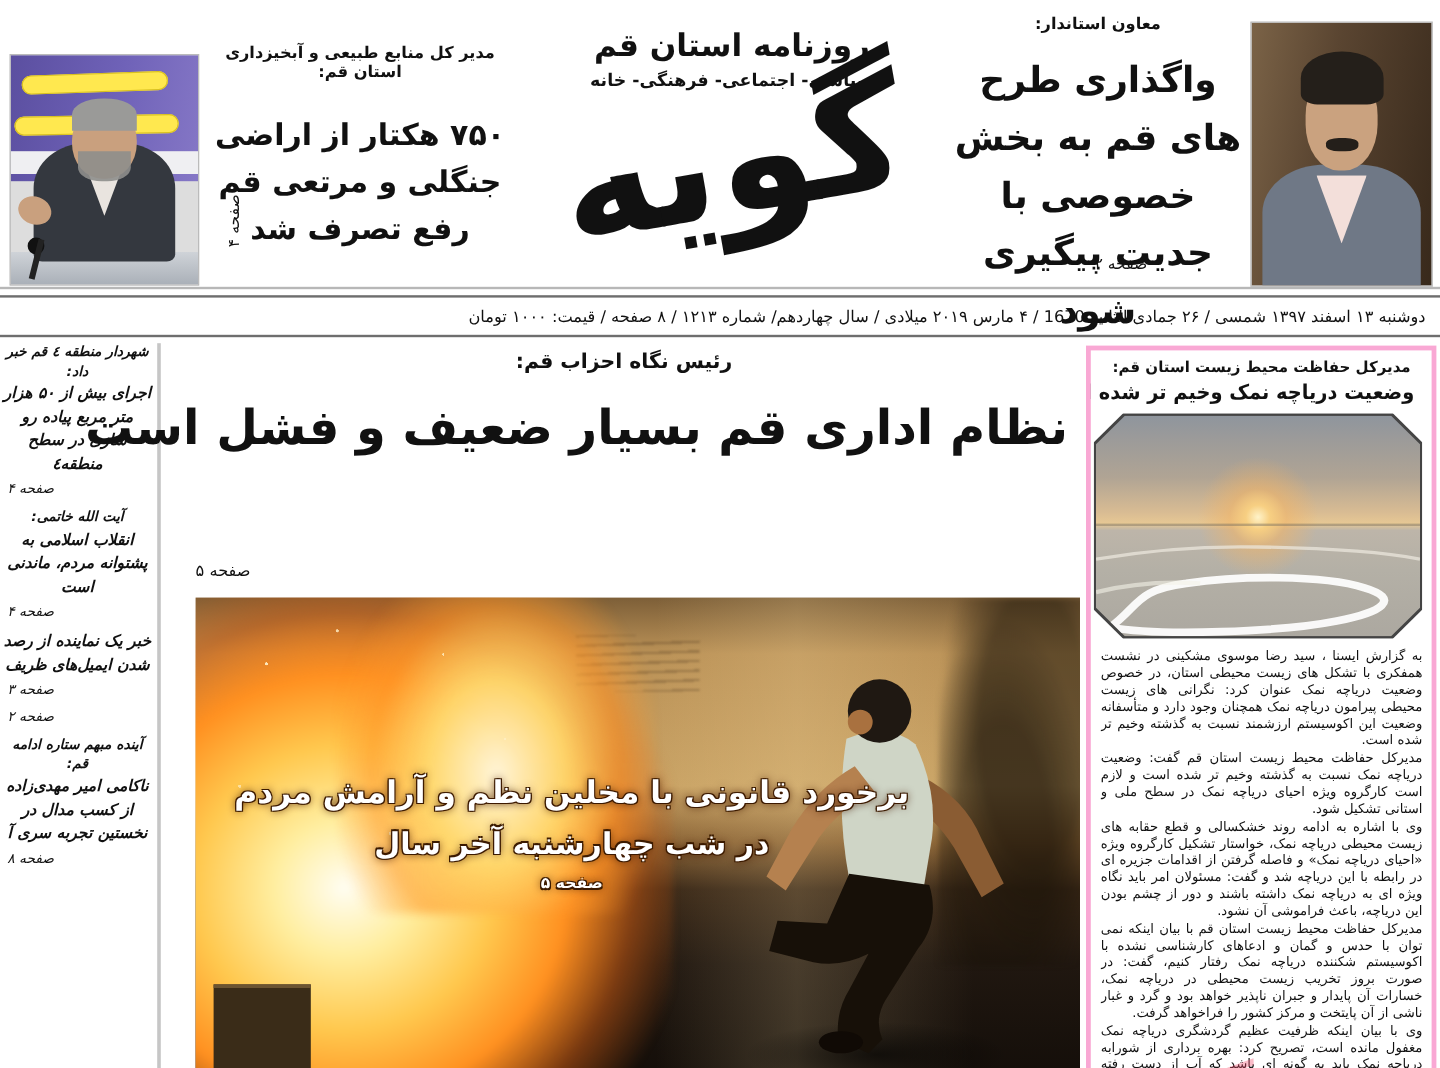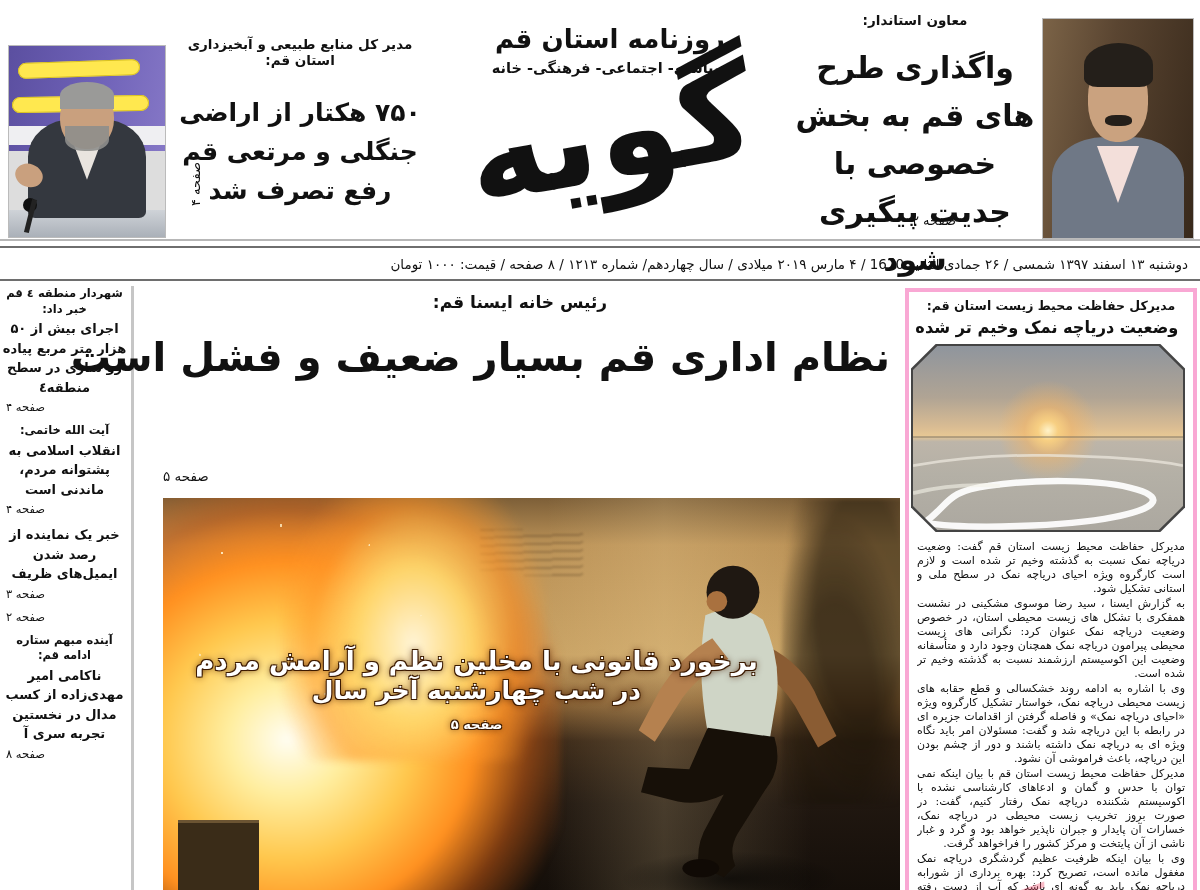--- a/index.html
+++ b/index.html
@@ -57,21 +57,21 @@
   .tr-mst{position:absolute;left:41%;top:44%;width:18%;height:5%;background:#241f1a;border-radius:40%;}
 
   
   #topband-rule{left:0;top:239px;width:1200px;height:2px;background:#b7b7b7;}
   #datebar{left:0;top:246px;width:1200px;height:35px;border-top:2px solid #6e6e6e;border-bottom:2px solid #6e6e6e;
            box-sizing:border-box;display:flex;align-items:center;justify-content:space-between;
            padding:0 12px;font-size:13.5px;}
 
   
   #sidebar{left:0;top:286px;width:129px;height:604px;overflow:hidden;padding:0 2px;box-sizing:border-box;}
-  .sb-item{margin-bottom:9px;}
+  .sb-item{margin-bottom:9px;font-style:italic;}
   .sb-kicker{font-weight:bold;font-size:11.5px;text-align:center;line-height:1.35;}
   .sb-headline{font-weight:bold;font-size:13px;text-align:center;line-height:1.5;margin-top:2px;}
   .sb-pageref{font-size:11.5px;text-align:left;padding-left:4px;margin-top:3px;}
   #sidebar-sep{left:131px;top:286px;width:3px;height:604px;background:#c6c6c6;}
 
   
   #main-kicker{left:240px;top:292px;width:560px;font-weight:bold;font-size:17px;text-align:center;}
   #main-headline{left:150px;top:334px;width:740px;font-weight:bold;font-size:40px;text-align:center;white-space:nowrap;}
   #main-pageref{left:163px;top:468px;font-size:13.5px;}
 
@@ -95,21 +95,21 @@
   .ph-tree{position:absolute;right:-2%;top:0;width:18%;height:78%;filter:blur(2px);
       background:radial-gradient(ellipse at 60% 35%,rgba(25,18,8,.55) 0 40%,transparent 70%),
                  radial-gradient(ellipse at 40% 68%,rgba(25,18,8,.45) 0 35%,transparent 65%);}
   .ph-crate{position:absolute;left:2%;bottom:0;width:11%;height:17%;background:#3a2c18;border-top:3px solid #6b5432;}
   .ph-shadow{position:absolute;right:8%;bottom:-4%;width:30%;height:14%;background:radial-gradient(ellipse,rgba(0,0,0,.6),transparent 70%);}
   #runner{position:absolute;right:4%;top:10%;height:88%;}
   .ph-overlay{position:absolute;left:20px;right:130px;top:148px;text-align:center;color:#fff;
       text-shadow:0 0 7px rgba(70,25,0,.95),1px 1px 0 #3a1c00,-1px 1px 0 #3a1c00,1px -1px 0 #3a1c00,-1px -1px 0 #3a1c00;}
   .ph-kicker{font-weight:bold;font-size:15px;}
   .ph-line1{font-weight:bold;font-size:26px;margin-top:0;white-space:nowrap;}
-  .ph-line2{font-weight:bold;font-size:25px;}
+  .ph-line2{font-weight:bold;font-size:25px;margin-top:12px;}
   .ph-pageref{font-weight:bold;font-size:13px;margin-top:12px;}
 
   
   #right-col{left:905px;top:288px;width:292px;height:660px;border:4px solid #f9a8d4;box-sizing:border-box;
              padding:6px 8px 0 8px;overflow:hidden;}
   .rc-kicker{font-weight:bold;font-size:12.5px;text-align:center;}
   .rc-headline{font-weight:bold;font-size:17px;text-align:center;margin-top:4px;white-space:nowrap;transform:scaleX(.95);transform-origin:center;}
   .rc-photo-outer{width:274px;height:188px;margin:7px auto 8px auto;background:#444;
       clip-path:polygon(9% 0%,91% 0%,100% 13%,100% 87%,91% 100%,9% 100%,0% 87%,0% 13%);position:relative;}
   .rc-photo{position:absolute;inset:2px;clip-path:polygon(9% 0%,91% 0%,100% 13%,100% 87%,91% 100%,9% 100%,0% 87%,0% 13%);
@@ -194,21 +194,21 @@
       <div class="sb-pageref">صفحه ۲</div>
     </div>
     <div class="sb-item">
       <div class="sb-kicker">آینده مبهم ستاره ادامه قم:</div>
       <div class="sb-headline">ناکامی امیر مهدی‌زاده از کسب مدال در نخستین تجربه سری آ</div>
       <div class="sb-pageref">صفحه ۸</div>
     </div>
   </div>
   <div class="abs" id="sidebar-sep"></div>
 
-  <div class="abs" id="main-kicker">رئیس خانه ایسنا قم:</div>
+  <div class="abs" id="main-kicker">رئیس نگاه احزاب قم:</div>
   <div class="abs" id="main-headline">نظام اداری قم بسیار ضعیف و فشل است</div>
   <div class="abs" id="main-pageref">صفحه ۵</div>
 
   <div class="abs" id="main-photo">
     <div class="ph-lightband"></div>
     <div class="ph-graffiti"></div>
     <div class="ph-fire1"></div>
     <div class="ph-fire2"></div>
     <div class="ph-sparks"></div>
     <div class="ph-tree"></div>
@@ -238,22 +238,22 @@
         <div class="rc-sun"></div>
         <div class="rc-horizon"></div>
         <svg class="rc-ridges" viewBox="0 0 280 100" preserveAspectRatio="none">
           <path d="M12 92 C 38 72, 34 58, 78 52 C 122 45, 196 44, 232 56 C 264 66, 248 78, 208 86 C 160 96, 56 100, 12 92 Z" fill="none" stroke="#ffffff" stroke-width="7" stroke-linejoin="round" opacity="0.92"></path>
           <path d="M0 30 C 45 22, 95 18, 140 19 C 200 20, 250 24, 280 30" fill="none" stroke="#eeeae0" stroke-width="3" opacity="0.7"></path>
           <path d="M0 60 C 30 52, 60 50, 90 52" fill="none" stroke="#f4f1e8" stroke-width="4" opacity="0.6"></path>
         </svg>
       </div>
     </div>
     <div class="rc-body">
+      <p>به گزارش ایسنا ، سید رضا موسوی مشکینی در نشست همفکری با تشکل های زیست محیطی استان، در خصوص وضعیت دریاچه نمک عنوان کرد: نگرانی های زیست محیطی پیرامون دریاچه نمک همچنان وجود دارد و متأسفانه وضعیت این اکوسیستم ارزشمند نسبت به گذشته وخیم تر شده است.</p>
       <p>مدیرکل حفاظت محیط زیست استان قم گفت: وضعیت دریاچه نمک نسبت به گذشته وخیم تر شده است و لازم است کارگروه ویژه احیای دریاچه نمک در سطح ملی و استانی تشکیل شود.</p>
-      <p>به گزارش ایسنا ، سید رضا موسوی مشکینی در نشست همفکری با تشکل های زیست محیطی استان، در خصوص وضعیت دریاچه نمک عنوان کرد: نگرانی های زیست محیطی پیرامون دریاچه نمک همچنان وجود دارد و متأسفانه وضعیت این اکوسیستم ارزشمند نسبت به گذشته وخیم تر شده است.</p>
       <p>وی با اشاره به ادامه روند خشکسالی و قطع حقابه های زیست محیطی دریاچه نمک، خواستار تشکیل کارگروه ویژه «احیای دریاچه نمک» و فاصله گرفتن از اقدامات جزیره ای در رابطه با این دریاچه شد و گفت: مسئولان امر باید نگاه ویژه ای به دریاچه نمک داشته باشند و دور از چشم بودن این دریاچه، باعث فراموشی آن نشود.</p>
       <p>مدیرکل حفاظت محیط زیست استان قم با بیان اینکه نمی توان با حدس و گمان و ادعاهای کارشناسی نشده با اکوسیستم شکننده دریاچه نمک رفتار کنیم، گفت: در صورت بروز تخریب زیست محیطی در دریاچه نمک، خسارات آن پایدار و جبران ناپذیر خواهد بود و گرد و غبار ناشی از آن پایتخت و مرکز کشور را فراخواهد گرفت.</p>
       <p>وی با بیان اینکه ظرفیت عظیم گردشگری دریاچه نمک مغفول مانده است، تصریح کرد: بهره برداری از شورابه دریاچه نمک باید به گونه ای باشد که آب از دست رفته دوباره به دریاچه بازگردد و در این رابطه لازم است مطالعات کارشناسی به صورت دقیق و شفاف انجام بپذیرد.</p>
     </div>
     <div id="rc-watermark" style="color: rgb(239, 79, 110);">گویه</div>
   </div>
 
 </div>
 
 </body></html>

